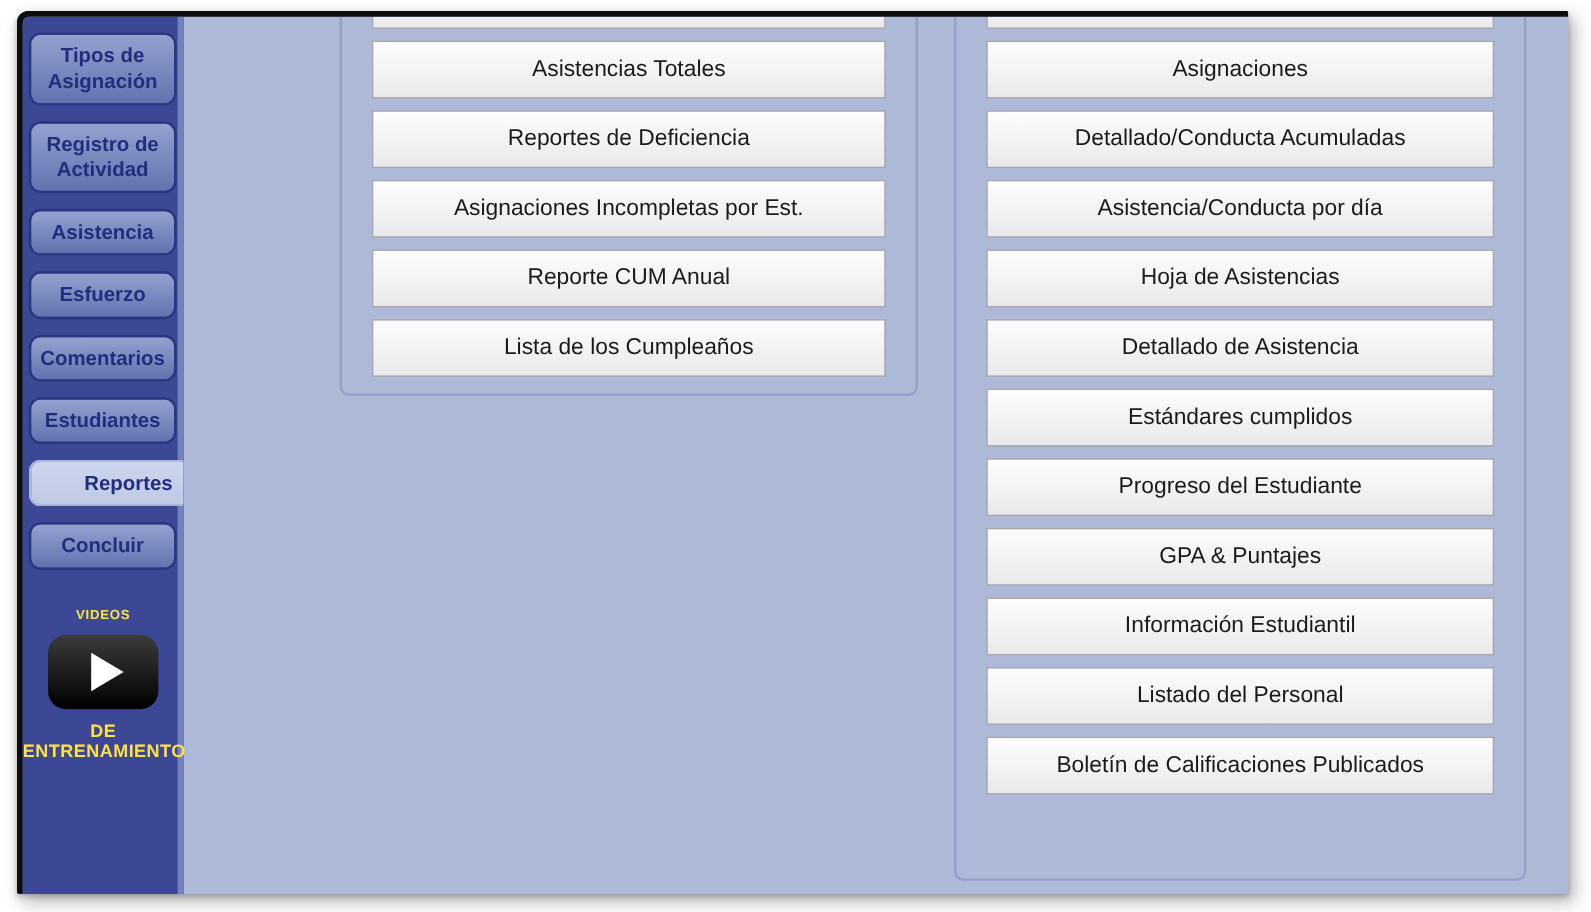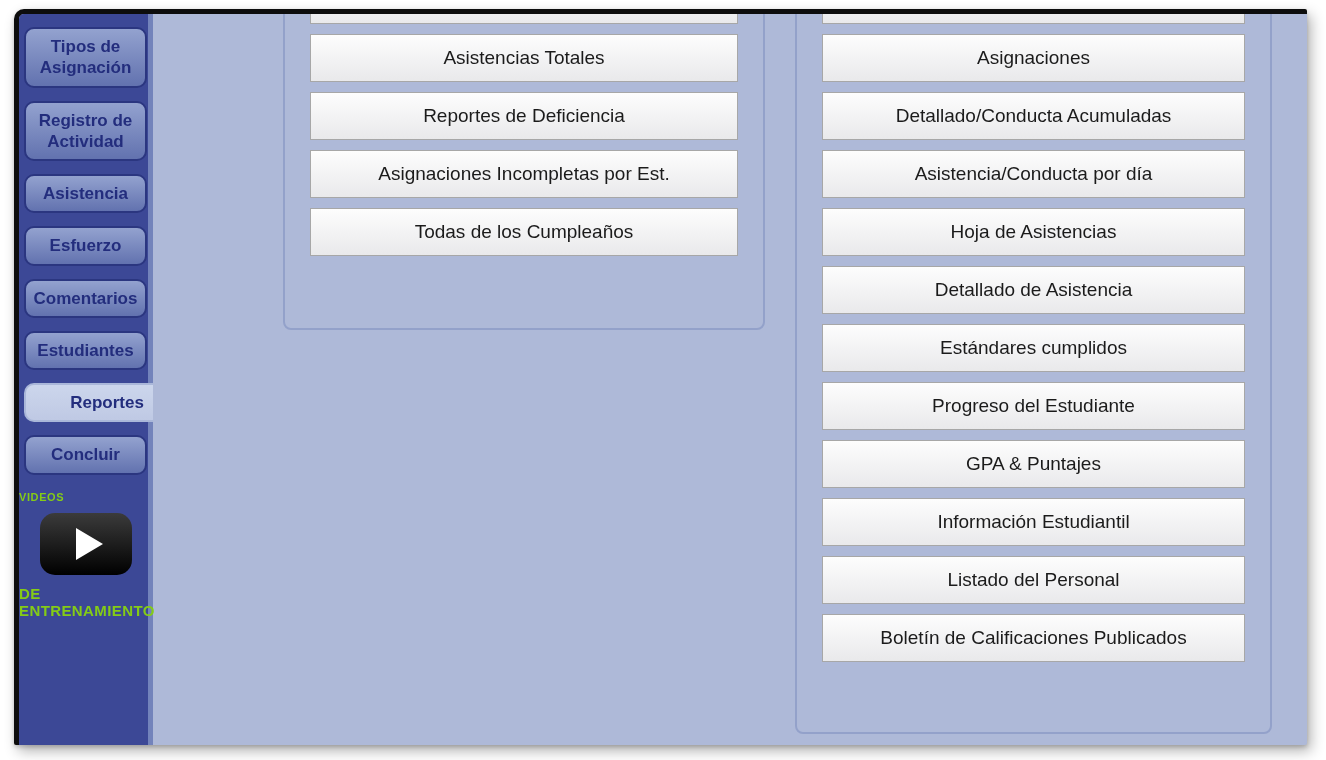--- a/index.html
+++ b/index.html
@@ -48,21 +48,21 @@
     cursor: pointer;
   }
   .tab.active {
     margin-right: 0;
     background: linear-gradient(#ccd6ec, #bfc9e4);
     border: 2px solid #aab7d9;
     border-right: none;
     border-radius: 10px 0 0 10px;
     padding-left: 41px;
   }
-  .videos { position: relative; z-index: 2; margin-top: 16px; text-align: left; color: #84cc16; }
+  .videos { position: relative; z-index: 2; margin-top: 32px; text-align: center; color: #fde047; }
   .videos-label-top { font-size: 11px; font-weight: bold; letter-spacing: 0.6px; }
   .videos-label-bottom { font-size: 15px; font-weight: bold; letter-spacing: 0.4px; }
   .play-button {
     width: 92px; height: 62px;
     margin: 10px auto 10px auto;
     background: linear-gradient(#3b3b3b, #000000);
     border-radius: 15px;
     display: flex; align-items: center; justify-content: center;
     cursor: pointer;
   }
@@ -133,21 +133,22 @@
     </div>
   </div>
 
   <div class="main">
 
     <div class="panel panel-left">
       <div class="rbtn partial"></div>
       <div class="rbtn">Asistencias Totales</div>
       <div class="rbtn">Reportes de Deficiencia</div>
       <div class="rbtn">Asignaciones Incompletas por Est.</div>
-      <div class="rbtn">Todas de los Cumpleaños</div>
+      <div class="rbtn">Reporte CUM Anual</div>
+      <div class="rbtn">Lista de los Cumpleaños</div>
     </div>
 
     <div class="panel panel-right">
       <div class="rbtn partial"></div>
       <div class="rbtn">Asignaciones</div>
       <div class="rbtn">Detallado/Conducta Acumuladas</div>
       <div class="rbtn">Asistencia/Conducta por día</div>
       <div class="rbtn">Hoja de Asistencias</div>
       <div class="rbtn">Detallado de Asistencia</div>
       <div class="rbtn">Estándares cumplidos</div>

